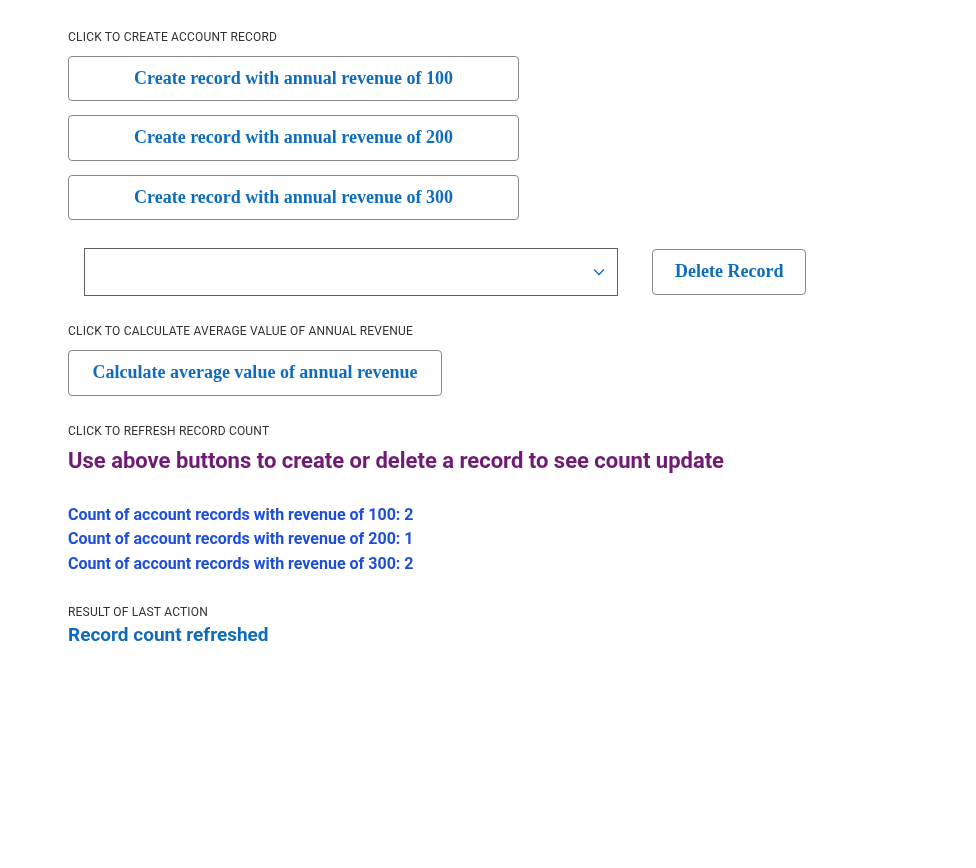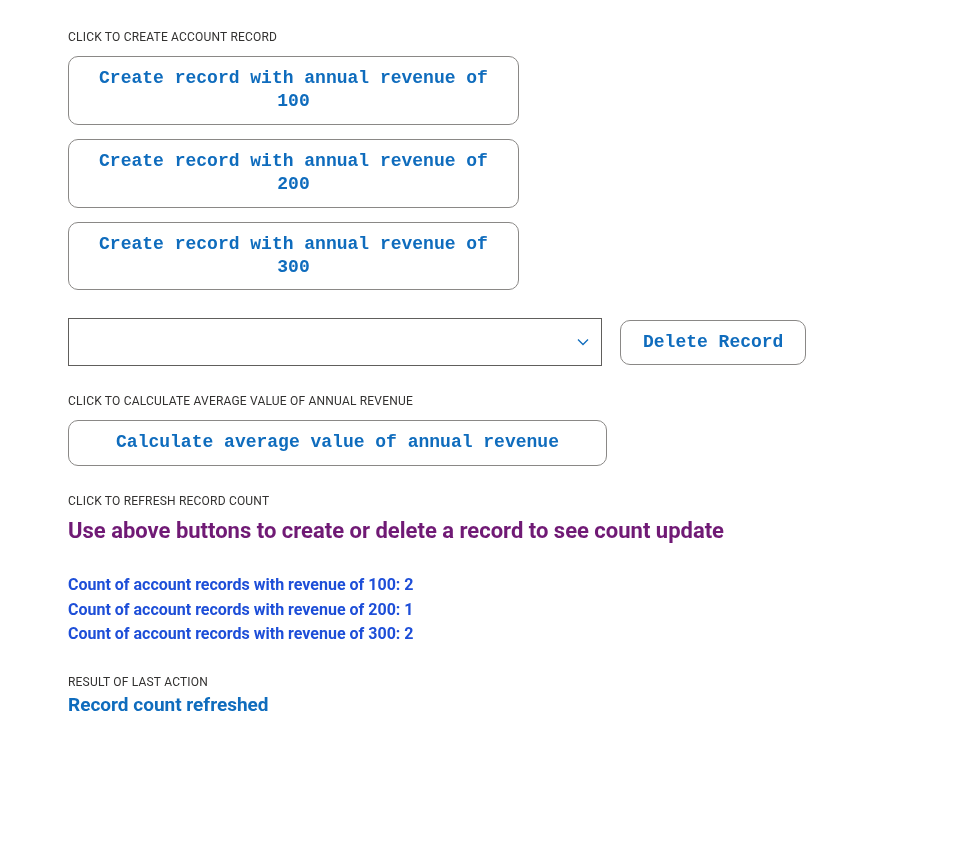--- a/index.html
+++ b/index.html
@@ -24,55 +24,56 @@
       letter-spacing: 0.2px;
       margin-bottom: 12px;
       text-transform: uppercase;
     }
     .btn {
       display: inline-block;
       padding: 10px 20px;
       border: 1px solid #8a8886;
       background: #ffffff;
       color: #0F6CBD;
-      font-family: Liberation Mono, monospace;
+      font-family: Liberation Serif, serif;
       font-size: 18px;
       font-weight: 700;
       cursor: pointer;
-      border-radius: 10px;
+      border-radius: 4px;
       text-align: center;
       line-height: 1.3;
     }
     .btn-block {
       display: block;
       width: 451px;
       margin-bottom: 14px;
     }
     .btn-block:last-of-type {
       margin-bottom: 0;
       padding-left: 20px;
     }
     .btn-calc {
       display: block;
-      width: 539px;
+      width: 374px;
       text-align: center;
     }
     .btn-refresh {
       display: block;
       width: 451px;
     }
     .btn-inline {
       display: inline-block;
       padding: 10px 22px;
       vertical-align: top;
     }
     .select-row {
       display: flex;
       align-items: center;
-      gap: 18px;
+      gap: 34px;
+      margin-left: 16px;
     }
     .select-wrap {
       position: relative;
       width: 534px;
       height: 48px;
       border: 1px solid #605e5c;
       background: #ffffff;
       display: flex;
       align-items: center;
       cursor: pointer;

